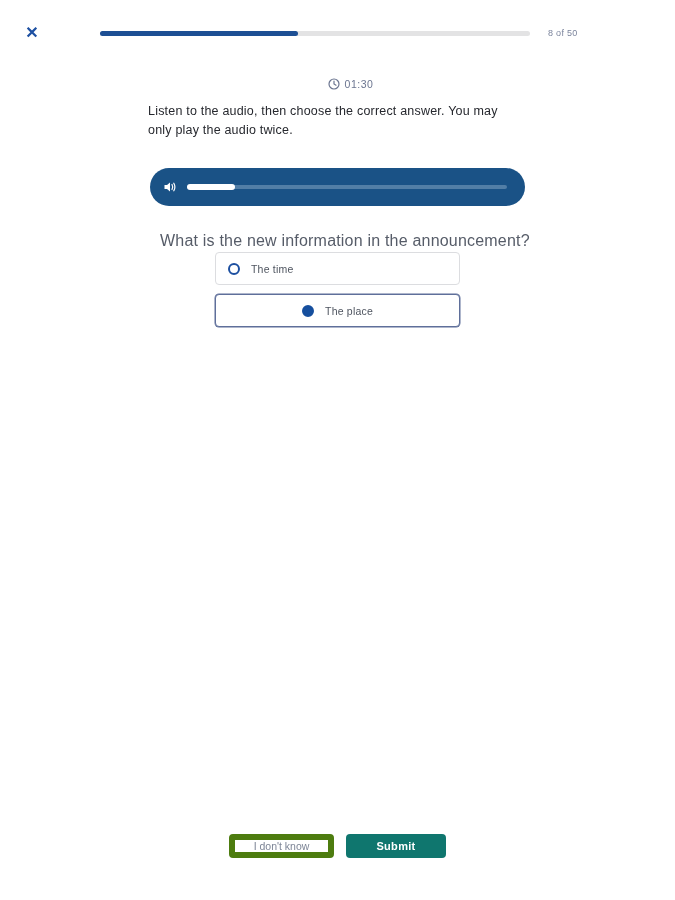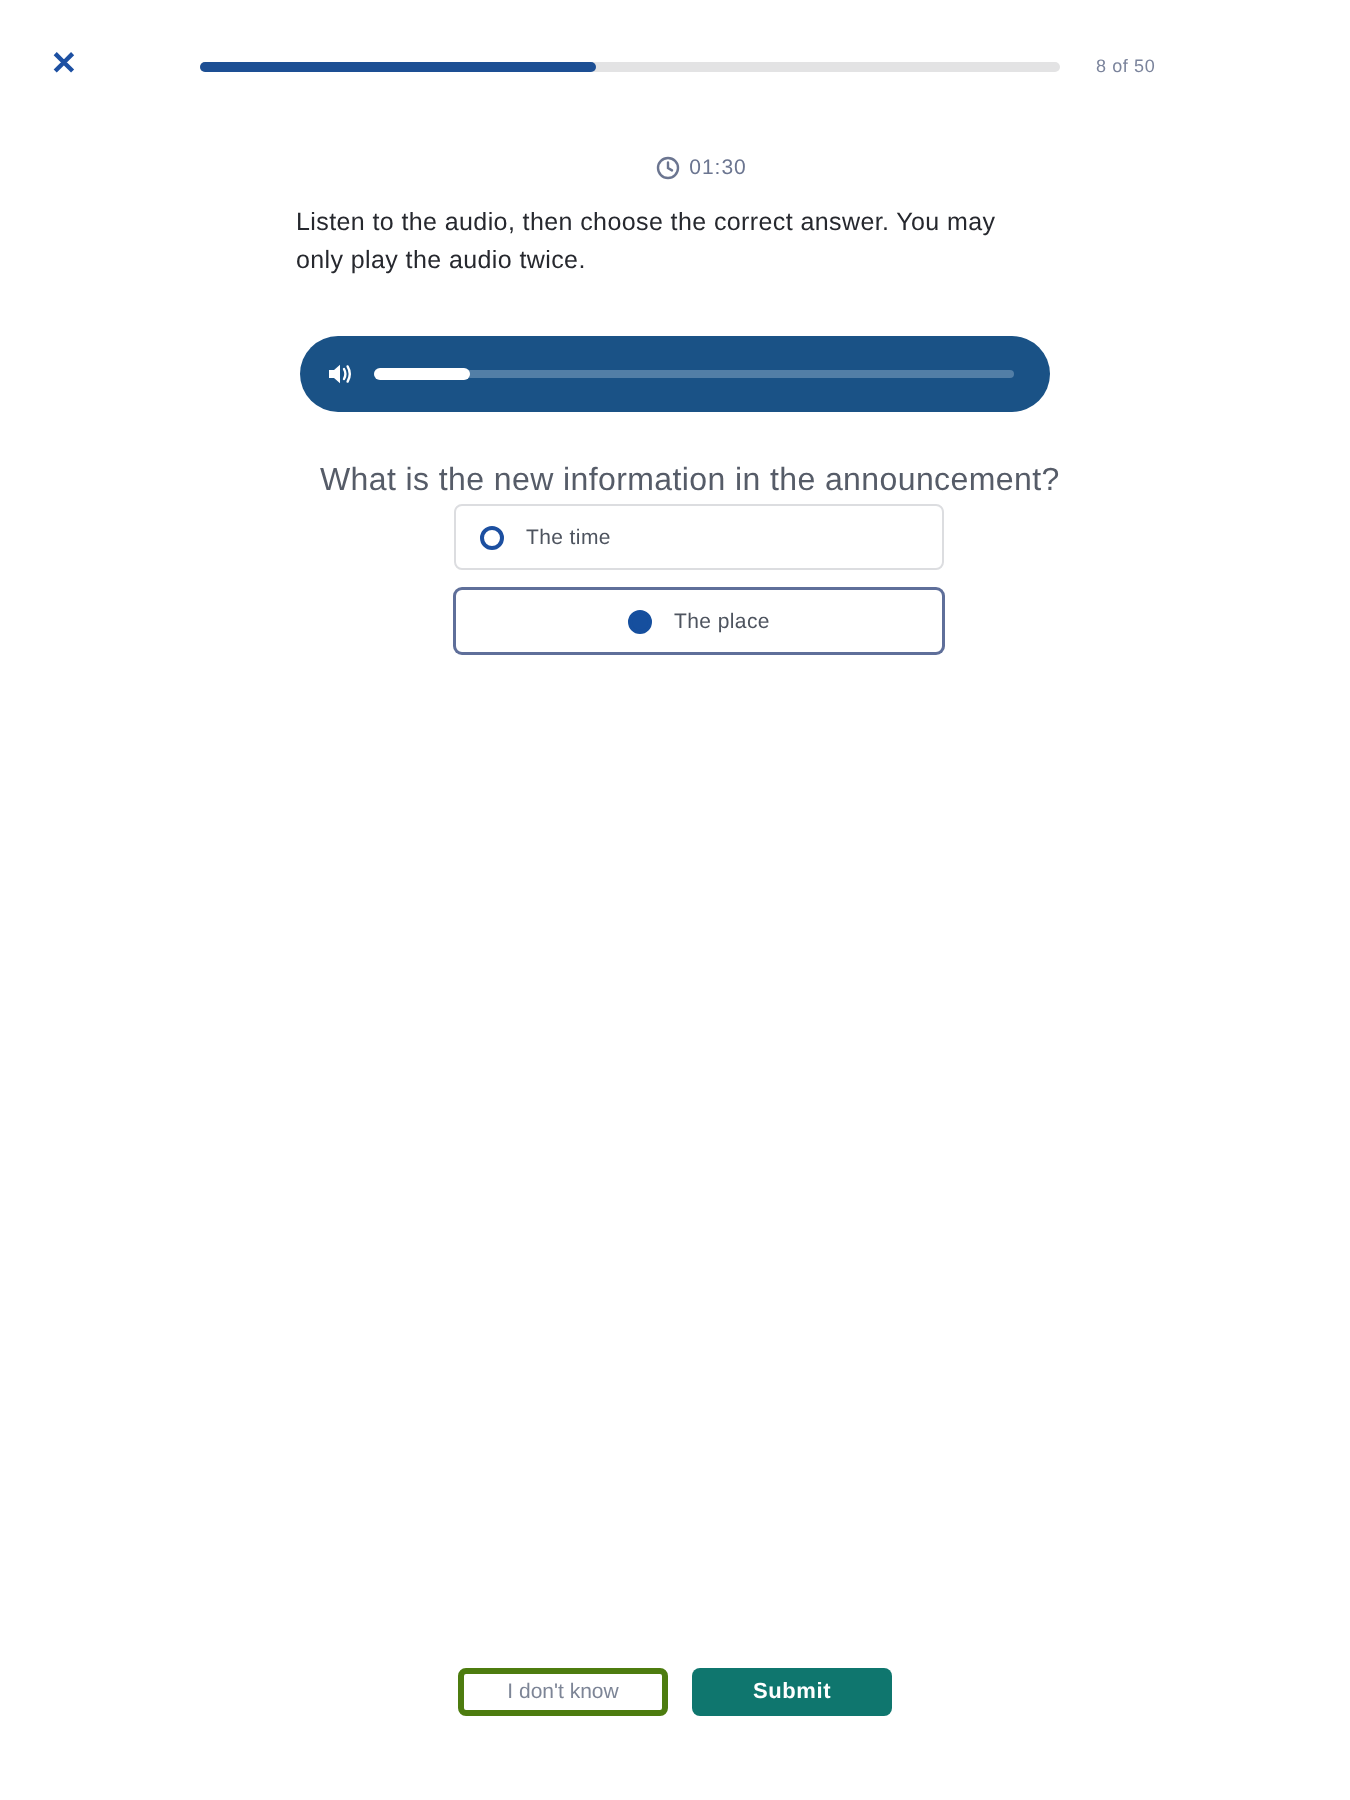--- a/index.html
+++ b/index.html
@@ -70,21 +70,21 @@
   }
 
   
   .question{
     position:absolute;left:148px;top:220px;width:372px;margin:12px;
     font-size:16px;color:#565c68;letter-spacing:.2px;
   }
 
   
   .options{
-    position:absolute;left:227px;top:252px;width:245px;
+    position:absolute;left:215px;top:252px;width:245px;
     display:flex;flex-direction:column;gap:9px;
   }
   .option{
     display:flex;align-items:center;
     height:33px;box-sizing:border-box;
     background:#fff;border:1px solid #dcdde0;border-radius:4px;
     padding:0 12px;cursor:pointer;
   }
   .option.selected{
     border:1px solid #5f6f9a;
@@ -106,21 +106,21 @@
     position:absolute;left:0;top:834px;width:100%;
     display:flex;justify-content:center;gap:12px;
   }
   .btn{
     height:24px;border-radius:4px;font-size:10.5px;
     display:flex;align-items:center;justify-content:center;
     cursor:pointer;box-sizing:border-box;
     font-family:"Liberation Sans", sans-serif;
   }
   .btn-outline{
-    width:105px;background:#fff;border:3px solid #4d7c0f;color:#7d8596;
+    width:105px;background:#fff;border:6px solid #4d7c0f;color:#7d8596;
   }
   .btn-primary{
     width:100px;background:#0f766e;border:none;
     color:#ffffff;font-weight:bold;font-size:11px;letter-spacing:.3px;
   }
 </style>
 </head>
 <body>
 
 <div class="page">

